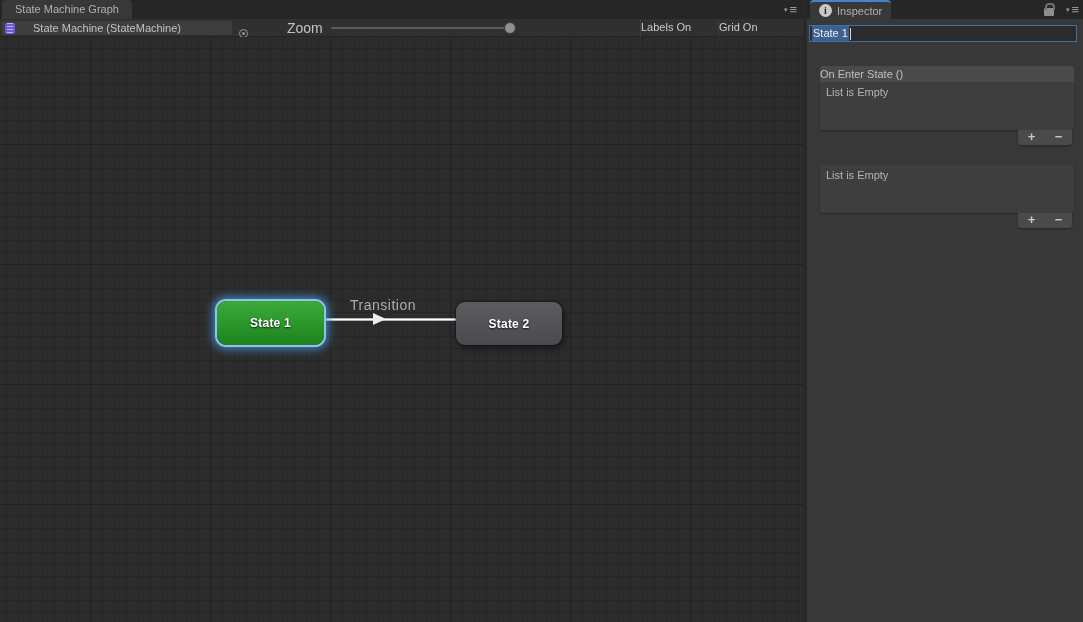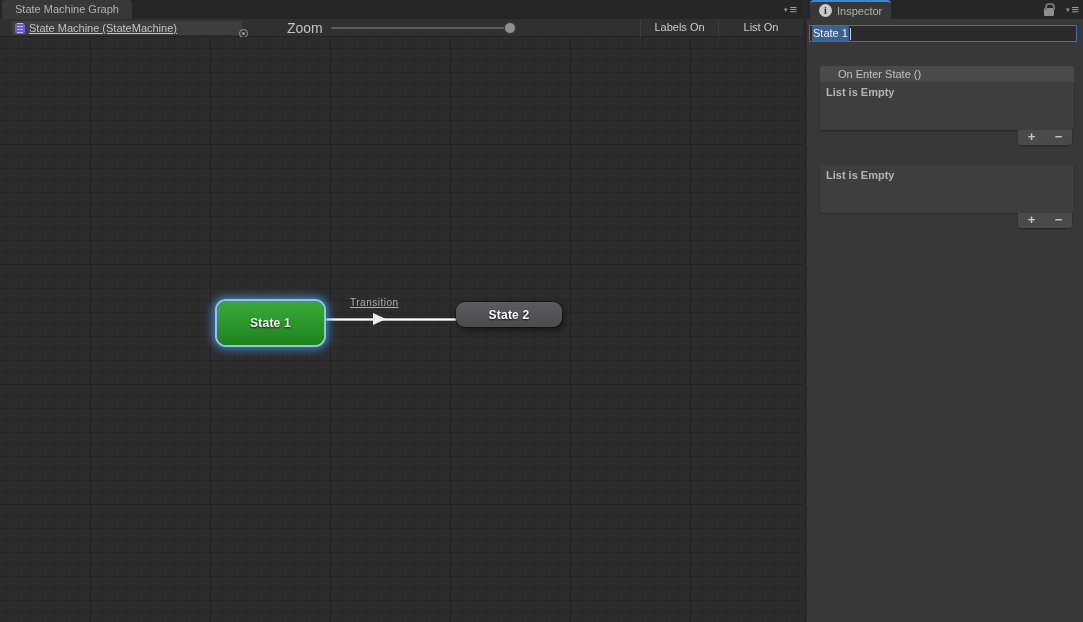--- a/index.html
+++ b/index.html
@@ -28,23 +28,23 @@
 
   
   #graph-panel { position:absolute; left:0; top:0; width:803px; height:622px; }
   #graph-tab { left:2px; }
 
   #graph-toolbar {
     position:absolute; left:0; top:19px; width:803px; height:18px;
     background:#303030; border-bottom:1px solid #232323;
   }
   .object-field {
-    position:absolute; left:12px; top:2px; width:230px; height:14px;
-    background:#3e3e3e; display:flex; align-items:center; gap:4px;
-    padding:0 3px; color:#c2c2c2; font-size:11px; overflow:hidden;text-decoration:underline;
+    position:absolute; left:2px; top:2px; width:230px; height:14px;
+    background:#3e3e3e; display:flex; align-items:center; gap:18px;
+    padding:0 3px; color:#c2c2c2; font-size:11px; overflow:hidden;
   }
   .script-icon {
     width:10px; height:11px; background:#6e59d8; border-radius:2px; flex:0 0 auto;
     background-image:linear-gradient(#bfb4f2 1px, transparent 1px);
     background-size:6px 3px; background-position:2px 3px; background-repeat:repeat-y;
   }
   .ping-icon {
     position:absolute; left:239px; top:10px; width:9px; height:9px;
     border:1px solid #9a9a9a; border-radius:50%;
   }
@@ -53,21 +53,21 @@
     border-radius:50%; background:#9a9a9a;
   }
   .zoom-label { position:absolute; left:287px; top:0; height:18px; line-height:18px; font-size:14px; color:#c2c2c2; }
   .zoom-slider { position:absolute; left:331px; top:0; width:184px; height:18px; cursor:pointer; }
   .zoom-track { position:absolute; left:0; right:0; top:8px; height:2px; background:#5c5c5c; border-radius:1px; }
   .zoom-handle {
     position:absolute; left:173px; top:3px; width:12px; height:12px;
     background:#8f8f8f; border:1px solid #3a3a3a; border-radius:50%;
   }
   .tb-btn {
-    position:absolute; top:0; height:18px; line-height:17px; text-align:center;
+    position:absolute; top:0; height:18px; line-height:17px; 
     font-size:11px; color:#cbcbcb; border-left:1px solid #3d3d3d; cursor:pointer;
   }
   #labels-btn { left:640px; width:78px; }
   #grid-btn { left:718px; width:85px; }
 
   
   #canvas {
     position:absolute; left:0; top:37px; width:803px; height:585px;
     background-color:#2c2c2c;
     background-image:
@@ -82,34 +82,34 @@
     position:absolute; display:flex; align-items:center; justify-content:center;
     border-radius:9px; color:#fff; font-size:12px; font-weight:bold;
     text-shadow:0 1px 2px rgba(0,0,0,0.8); letter-spacing:0.2px; cursor:pointer;
   }
   .node-green {
     left:217px; top:264px; width:107px; height:44px;
     background:linear-gradient(180deg,#3aa83a 0%, #2d9a2d 45%, #1d811d 100%);
     box-shadow:0 0 0 2px #8fc3ea, 0 0 10px 4px rgba(72,150,225,0.85);
   }
   .node-gray {
-    left:456px; top:265px; width:106px; height:25px;
+    left:456px; top:265px; width:106px; height:43px;
     background:linear-gradient(180deg,#5b5b60 0%, #4a4a4f 100%);
     box-shadow:2px 3px 7px rgba(0,0,0,0.5), 0 0 0 1px rgba(0,0,0,0.3);
   }
   .edge-line {
     position:absolute; left:324px; top:281px; width:132px; height:3px;
     background:linear-gradient(180deg,#8f8f8f 0%, #ffffff 50%, #8f8f8f 100%);
   }
   .edge-arrow {
     position:absolute; left:373px; top:276px; width:0; height:0;
     border-left:13px solid #ececec; border-top:6.5px solid transparent; border-bottom:6.5px solid transparent;
   }
   .edge-label {
-    position:absolute; left:350px; top:260px; font-size:10px; color:#adadad; letter-spacing:0.5px;text-decoration:underline;
+    position:absolute; left:350px; top:260px; font-size:14px; color:#adadad; letter-spacing:0.5px;
   }
 
   
   #inspector-panel {
     position:absolute; left:807px; top:0; width:276px; height:622px; background:#383838;
   }
   #inspector-tab {
     left:3px; height:19px; border-top:2px solid #4586c8; line-height:16px;
     display:flex; align-items:center; gap:5px; padding:0 9px;
   }
@@ -132,27 +132,26 @@
   }
   .name-field .sel {
     background:#3d618f; color:#e9eff6; font-size:11px; padding:1px 1px; line-height:13px;
   }
   .name-field .caret-i { width:1px; height:12px; background:#d5d5d5; margin-left:1px; }
 
   .event-list { position:absolute; left:13px; width:254px; height:80px; }
   .el-header {
     position:absolute; left:0; top:0; right:0; height:16px; background:#4a4a4a;
     border-radius:3px 3px 0 0; color:#c0c0c0; font-size:11px; line-height:16px;
-    padding-left:18px; box-shadow:0 1px 0 rgba(0,0,0,0.25);
+    padding-left:0; box-shadow:0 1px 0 rgba(0,0,0,0.25);
   }
   .el-body {
     position:absolute; left:0; top:16px; right:0; height:48px; background:#3e3e3e;
     border-radius:0 0 3px 3px; color:#b4b4b4; font-size:11px; padding:4px 6px;
     box-shadow:0 1px 2px rgba(0,0,0,0.3);
-    font-weight:bold;
   }
   .el-footer {
     position:absolute; right:2px; top:64px; width:54px; height:15px; background:#4a4a4a;
     border-radius:0 0 3px 3px; display:flex; box-shadow:0 1px 2px rgba(0,0,0,0.35);
   }
   .el-btn {
     flex:1; text-align:center; color:#c8c8c8; font-size:13px; line-height:13px;
     font-weight:bold; cursor:pointer;
   }
   #on-enter-list { top:66px; }
@@ -179,21 +178,21 @@
         <span class="script-icon"></span>
         <span>State Machine (StateMachine)</span>
       </div>
       <span class="ping-icon"></span>
       <span class="zoom-label">Zoom</span>
       <div class="zoom-slider">
         <div class="zoom-track"></div>
         <div class="zoom-handle"></div>
       </div>
       <div class="tb-btn" id="labels-btn">Labels On</div>
-      <div class="tb-btn" id="grid-btn">List On</div>
+      <div class="tb-btn" id="grid-btn">Grid On</div>
     </div>
 
     <div id="canvas">
       <div class="edge-label">Transition</div>
       <div class="edge-line"></div>
       <div class="edge-arrow"></div>
       <div class="node node-green">
         <span>State 1</span>
       </div>
       <div class="node node-gray">

